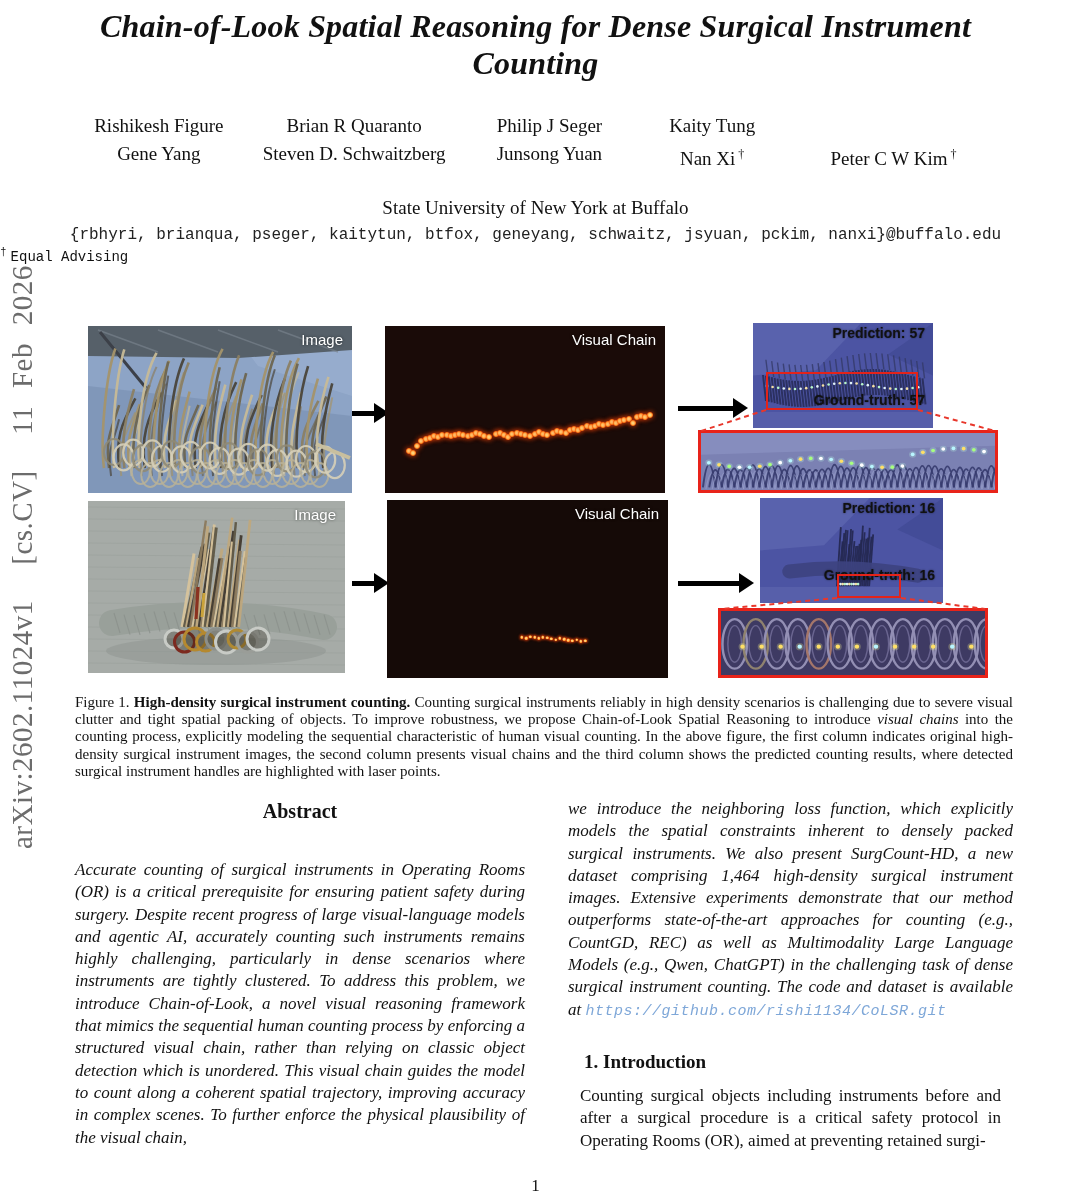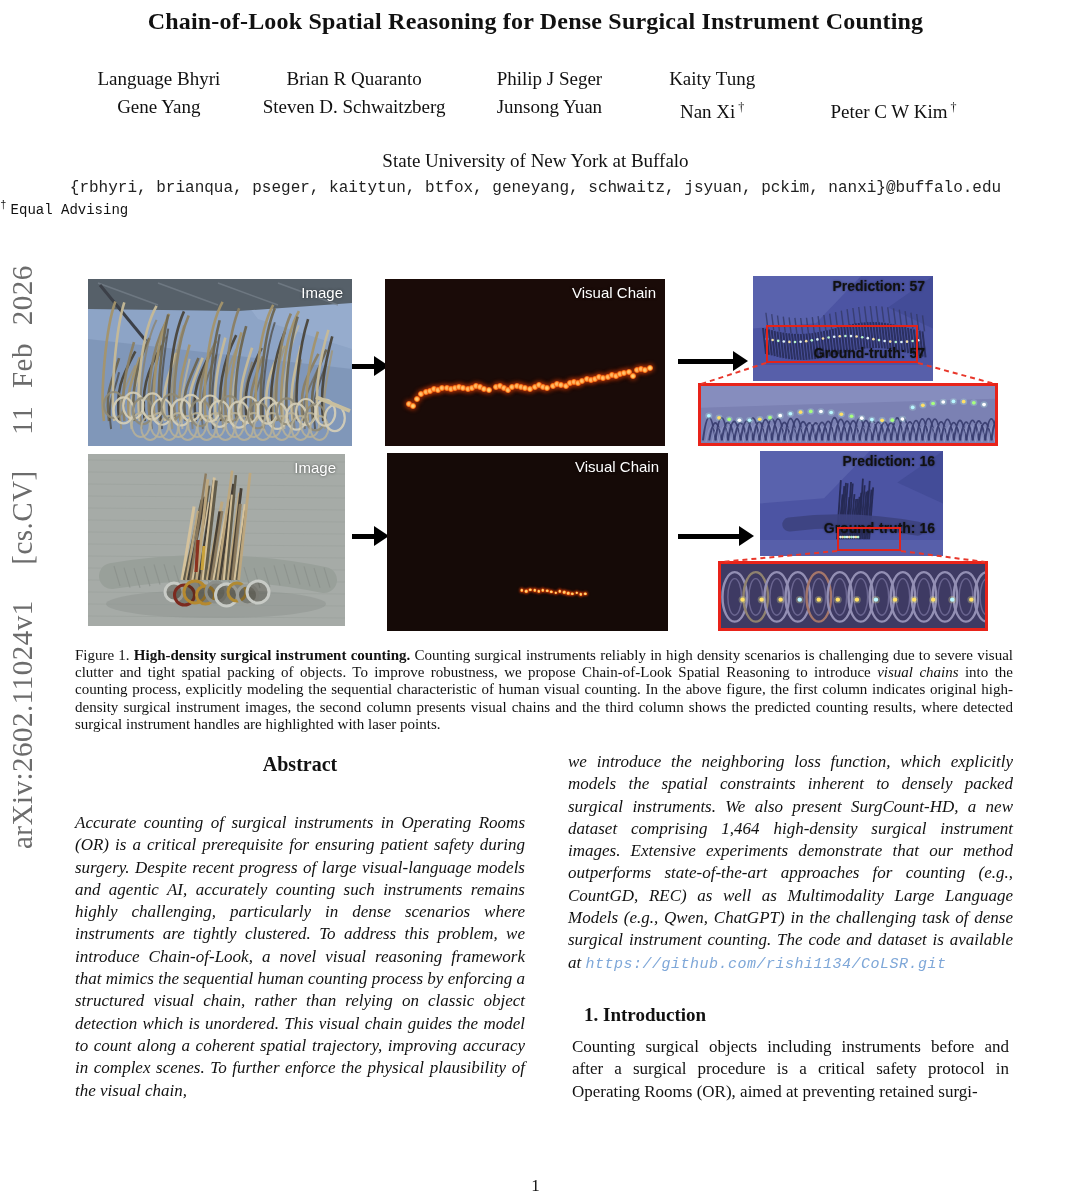--- a/index.html
+++ b/index.html
@@ -4,21 +4,21 @@
 <style>
   html,body{margin:0;padding:0;background:#ffffff;}
   body{width:1071px;height:1200px;position:relative;font-family:"Liberation Serif",serif;color:#111;overflow:hidden;}
 
   
   .arxiv-side{position:absolute;left:4px;top:198px;width:40px;height:684px;}
   .arxiv-side span{position:absolute;left:2px;bottom:0;transform-origin:0 0;transform:rotate(-90deg);
     white-space:pre;font-size:29px;color:#6c6c6c;font-family:"Liberation Serif",serif;letter-spacing:.5px;word-spacing:10px;}
 
   
-  .title{margin:8px 60px 0;text-align:center;font-size:24px;font-weight:bold;letter-spacing:.2px;}
+  .title{margin:8px 60px 0;text-align:center;font-size:32px;font-weight:bold;letter-spacing:.2px;font-style:italic;}
   .authors{width:930px;margin:30px auto 0;}
   .arow{display:grid;grid-template-columns:19% 23% 19% 16% 23%;font-size:19px;line-height:28px;text-align:center;}
   .acell sup{font-size:12px;margin-left:3px;}
   .affiliation{margin-top:24px;text-align:center;font-size:19px;}
   .emails{margin-top:7px;text-align:center;font-size:16px;font-family:"Liberation Mono",monospace;white-space:nowrap;color:#222;}
   .equal-adv{margin-top:2px;text-align:left;font-size:14px;font-family:"Liberation Mono",monospace;}
   .equal-adv sup{font-size:11px;margin-right:4px;}
 
   
   .figure{position:relative;width:938px;height:357px;margin:58px 0 0 75px;}
@@ -57,38 +57,38 @@
   .seg-link{font-family:"Liberation Mono",monospace;font-style:italic;color:#7ea7d8;font-size:15px;letter-spacing:.5px;}
 
   
   .cols{display:flex;margin:18px 0 0 75px;width:938px;gap:43px;}
   .colL{width:450px;}
   .colR{width:445px;}
   .abs-heading{text-align:center;font-size:20px;font-weight:bold;margin:2px 0 36px;}
   .abs-text{margin:0;font-style:italic;font-size:17px;line-height:22.3px;text-align:justify;}
   .colR .abs-text{font-style:normal;}
   .sec-heading{font-size:19px;font-weight:bold;margin:28px 16px 10px;}
-  .body-text{margin:4px;font-size:17px;line-height:22.3px;text-align:justify;}
+  .body-text{margin:12px;font-size:17px;line-height:22.3px;text-align:justify;}
 
   .pageno{position:absolute;bottom:4px;left:0;width:100%;text-align:center;font-size:17px;}
 </style>
 </head>
 <body>
 
 <div class="page">
 
   <div class="arxiv-side">
     <span>arXiv:2602.11024v1  [cs.CV]  11 Feb 2026</span>
   </div>
 
   <h1 class="title">Chain-of-Look Spatial Reasoning for Dense Surgical Instrument Counting</h1>
 
   <div class="authors">
     <div class="arow">
-      <span class="acell">Language Bhyri</span>
+      <span class="acell">Rishikesh Figure</span>
       <span class="acell">Brian R Quaranto</span>
       <span class="acell">Philip J Seger</span>
       <span class="acell">Kaity Tung</span>
     </div>
     <div class="arow">
       <span class="acell">Gene Yang</span>
       <span class="acell">Steven D. Schwaitzberg</span>
       <span class="acell">Junsong Yuan</span>
       <span class="acell"><span>Nan Xi</span><sup>†</sup></span>
       <span class="acell"><span>Peter C W Kim</span><sup>†</sup></span>

